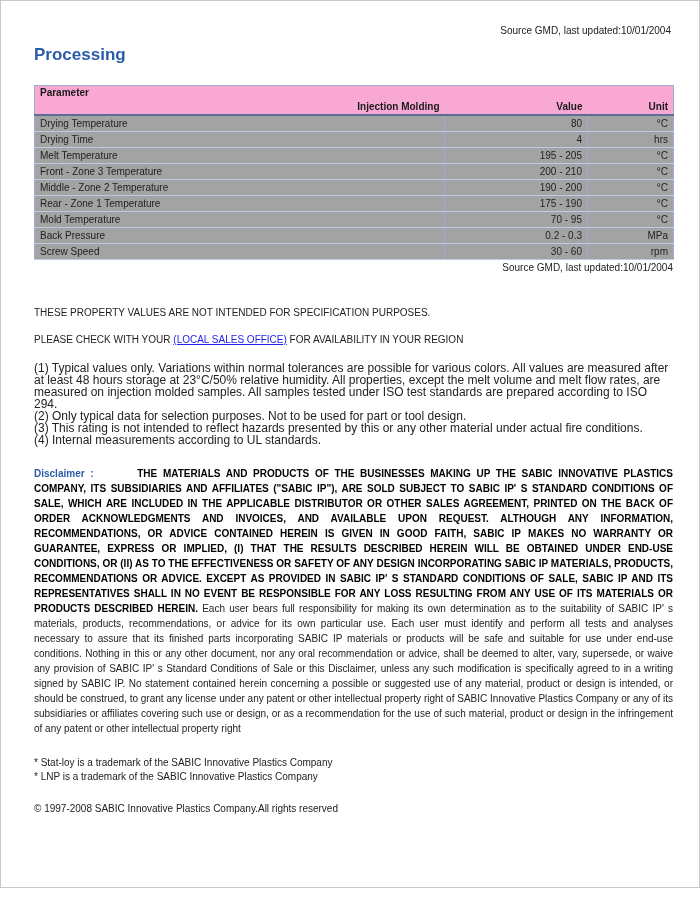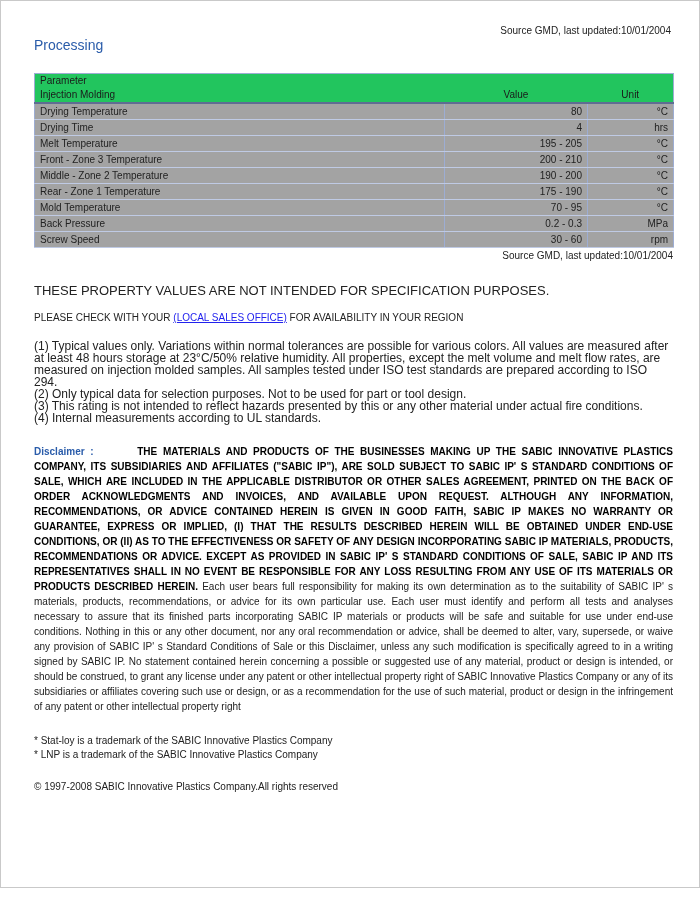--- a/index.html
+++ b/index.html
@@ -13,59 +13,59 @@
     width: 700px; height: 888px;
     border: 1px solid #c9c9c9;
     background: #fff;
     padding: 24px 28px 0 33px;
     overflow: hidden;
   }
   .top-source {
     font-size: 10px; line-height: 12px; text-align: right; color: #222;
   }
   .section-title {
-    margin-top: 0;
-    font-size: 14px; font-weight: normal; color: #2a5caa;
+    margin-top: 8px;
+    font-size: 17px; font-weight: bold; color: #2a5caa;
   }
   table.proc-table {
     margin-top: 20px;
     width: 639px;
     border-collapse: collapse;
     table-layout: fixed;
     font-size: 10px;
     border: 1px solid #9dadd3;
   }
   table.proc-table col.c-param { width: 410px; }
   table.proc-table col.c-value { width: 143px; }
   table.proc-table col.c-unit  { width: 86px; }
   table.proc-table thead th {
-    background: #22c55e;
-    font-weight: normal; text-align: left;
+    background: #f9a8d4;
+    font-weight: bold; text-align: left;
     padding: 1px 5px;
     line-height: 12px;
   }
-  table.proc-table thead tr.col-head th { border-bottom: 2px solid #5f6d92; }
+  table.proc-table thead tr.col-head th { border-bottom: 2px solid #5f6d92; text-align: right; }
   table.proc-table thead th.num { text-align: center; margin-top: 36px; }
   table.proc-table tbody td {
     background: #a3a3a3;
     border-bottom: 1px solid #bfcae4;
     padding: 1.5px 5px;
     line-height: 12px;
     color: #222;
   }
   table.proc-table tbody td.num {
     text-align: right;
     border-left: 1px solid #9dadd3;
   }
   .table-source {
     width: 639px;
     margin-top: 2px;
     font-size: 10px; line-height: 12px; text-align: right; color: #222;
   }
-  .spec-note { margin-top: 22px; font-size: 13px; line-height: 13px; color: #222; }
+  .spec-note { margin-top: 32px; font-size: 10px; line-height: 13px; color: #222; }
   .availability { margin-top: 14px; font-size: 10px; line-height: 13px; color: #222; }
   .availability a { color: #2222ee; }
   .footnotes { margin-top: 16px; width: 639px; font-size: 12px; line-height: 12px; color: #222; }
   .disclaimer {
     margin-top: 20px; width: 639px;
     font-size: 10px; line-height: 15px;
     text-align: justify; color: #111;
   }
   .disc-label { color: #2a5caa; font-weight: bold; }
   .disc-bold  { font-weight: bold; color: #000; margin-left: 38px; }

